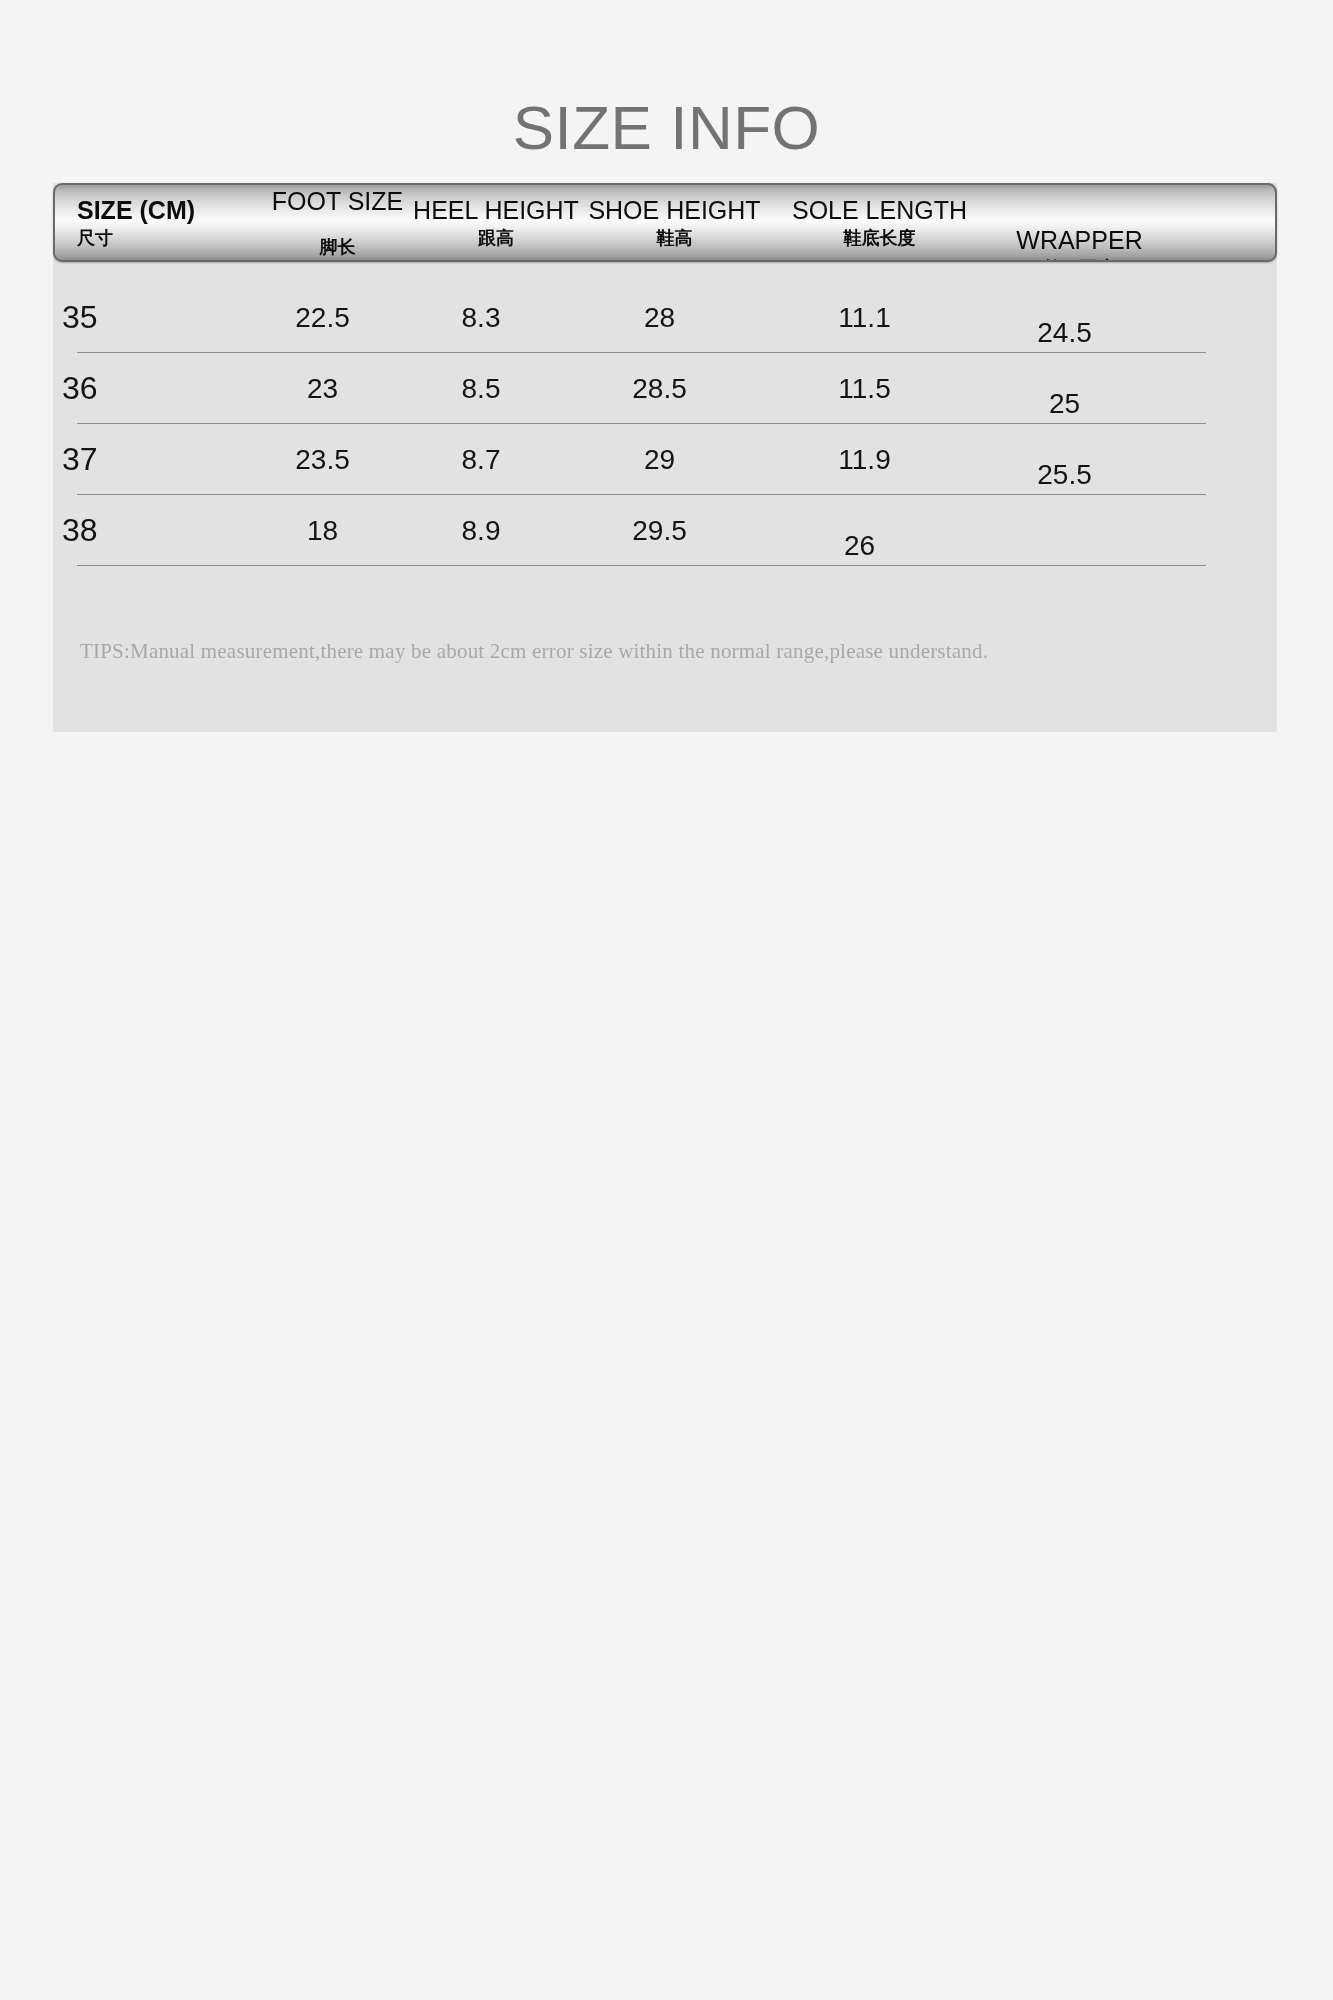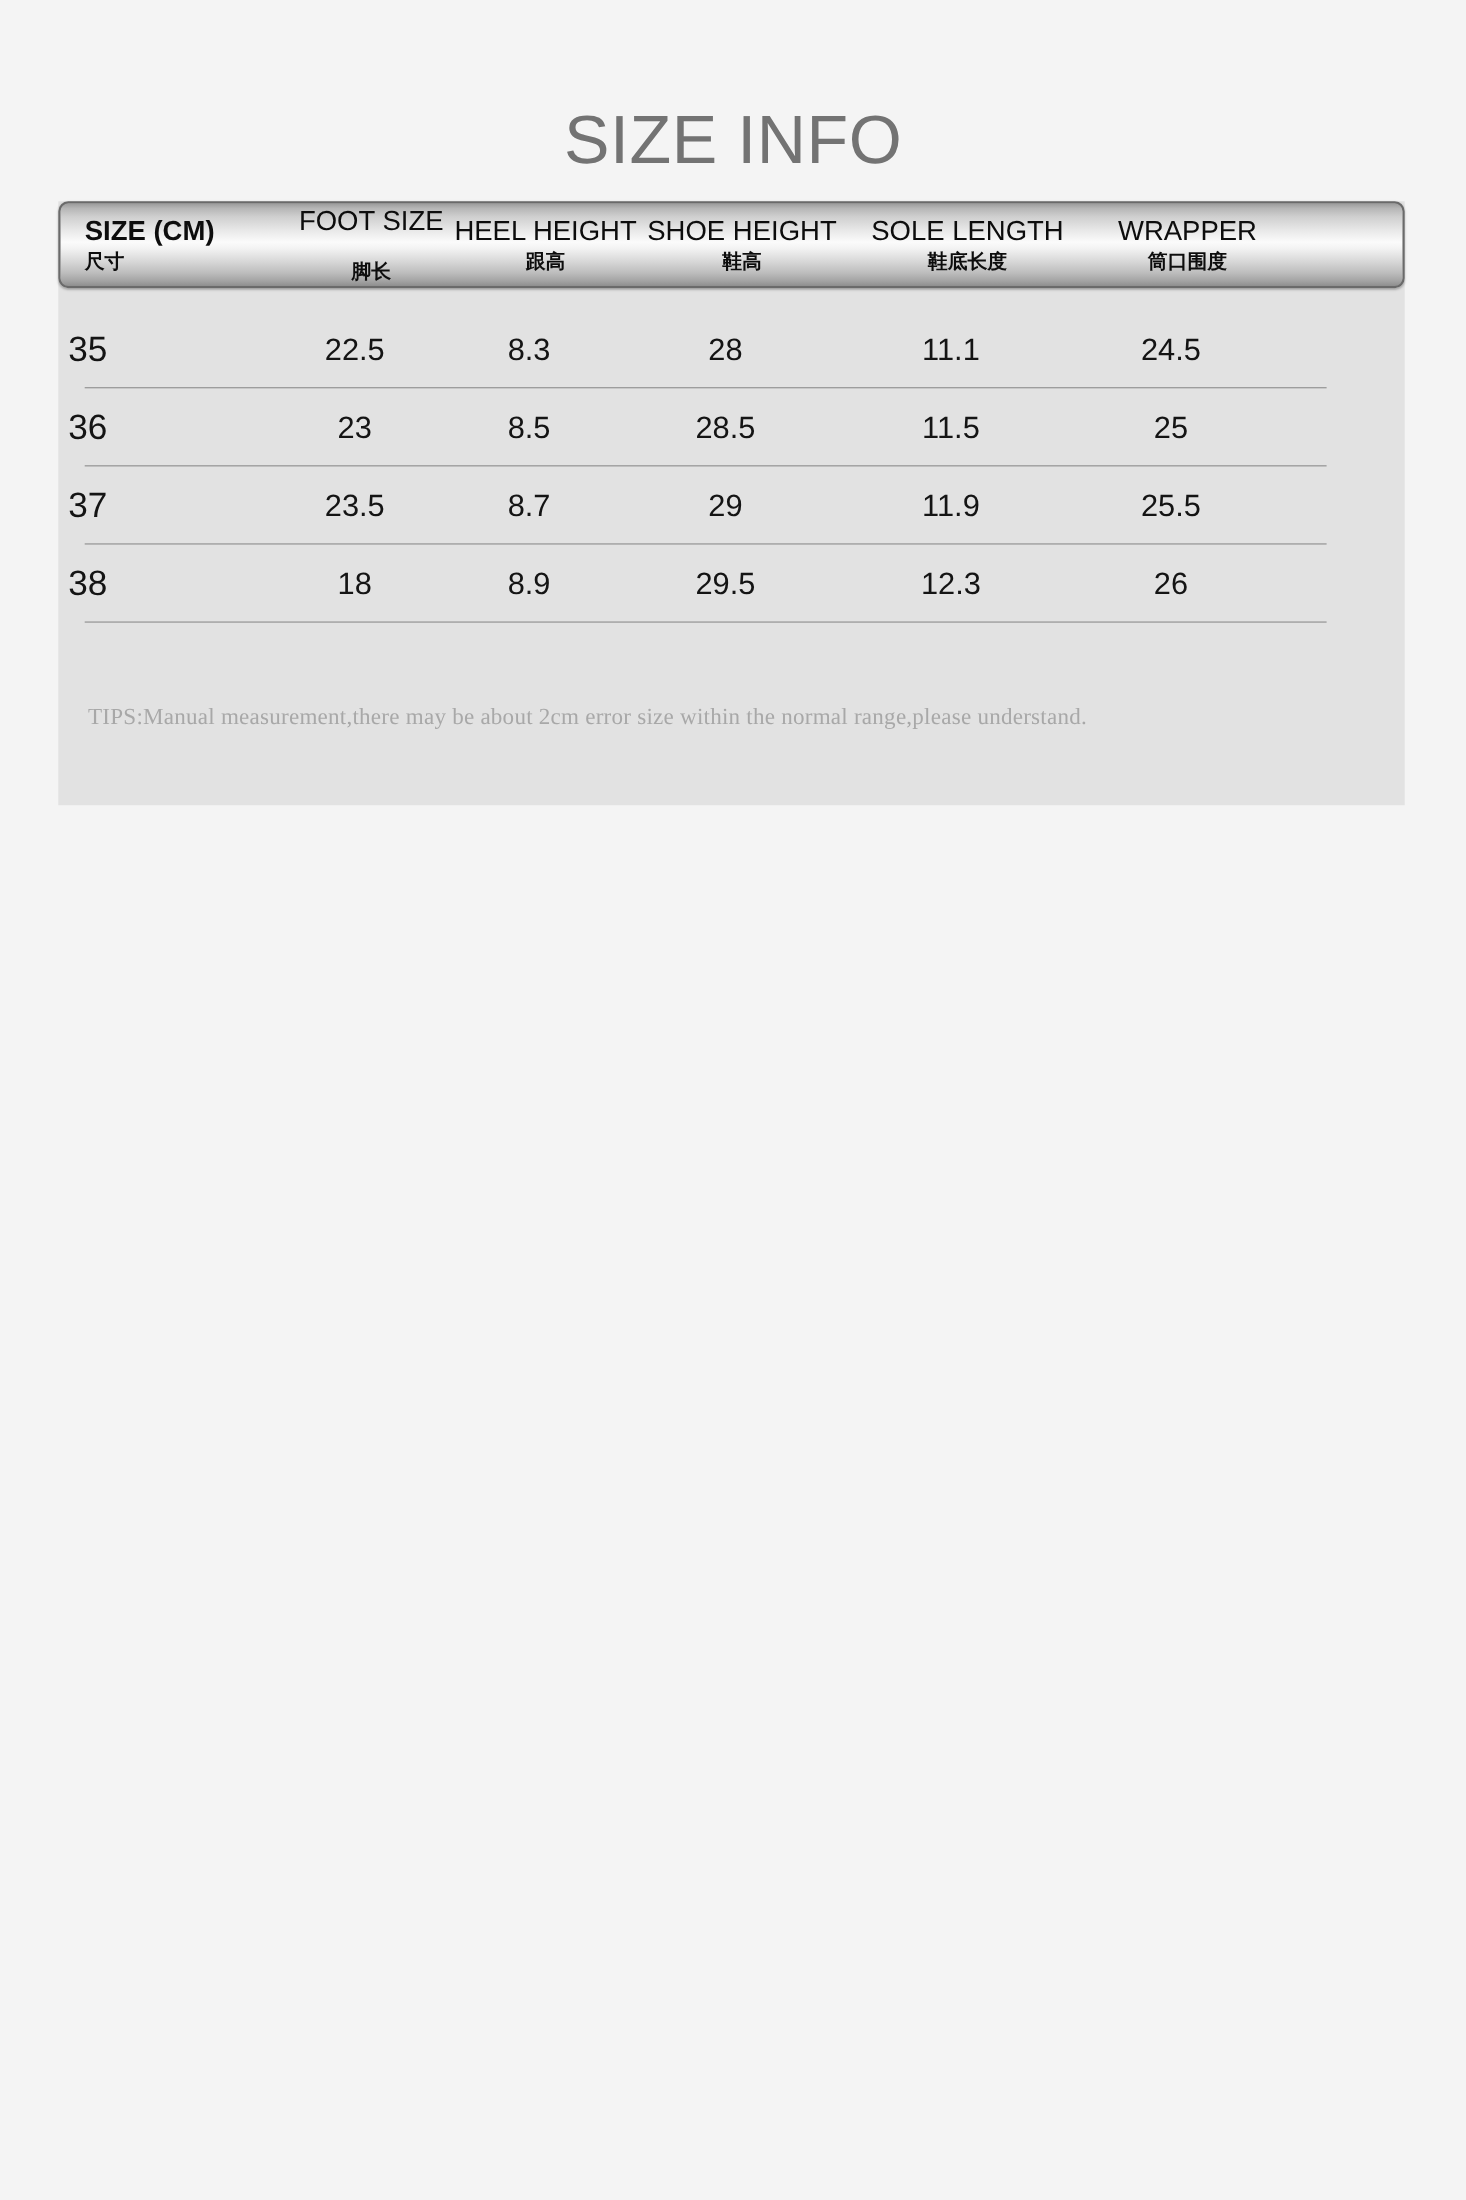--- a/index.html
+++ b/index.html
@@ -141,21 +141,21 @@
     padding-left: 22px;
     font-size: 32px;
   }
 
   
   .col-0 { width: 200px; }
   .col-1 { width: 165px; gap: 18px; }
   .col-2 { width: 152px; }
   .col-3 { width: 205px; }
   .col-4 { width: 205px; }
-  .col-5 { width: 195px; }
+  .col-5 { width: 195px; margin-top: 30px; }
 
   
   #row-top-gap { height: 20px; }
 
   
   #tips {
     position: absolute;
     left: 80px;
     top: 637px;
     width: 1160px;
@@ -242,20 +242,19 @@
     <div class="data-cell col-4">11.9</div>
     <div class="data-cell col-5">25.5</div>
     <div class="rule"></div>
   </div>
 
   <div class="data-row">
     <div class="data-cell first col-0">38</div>
     <div class="data-cell col-1">18</div>
     <div class="data-cell col-2">8.9</div>
     <div class="data-cell col-3">29.5</div>
-    <div class="data-cell col-4">12.3</div>
     <div class="data-cell col-5">26</div>
     <div class="rule"></div>
   </div>
 
 </div>
 
 <div id="tips">TIPS:Manual measurement,there may  be about 2cm error size within the normal range,please understand.</div>
 
 </body></html>

